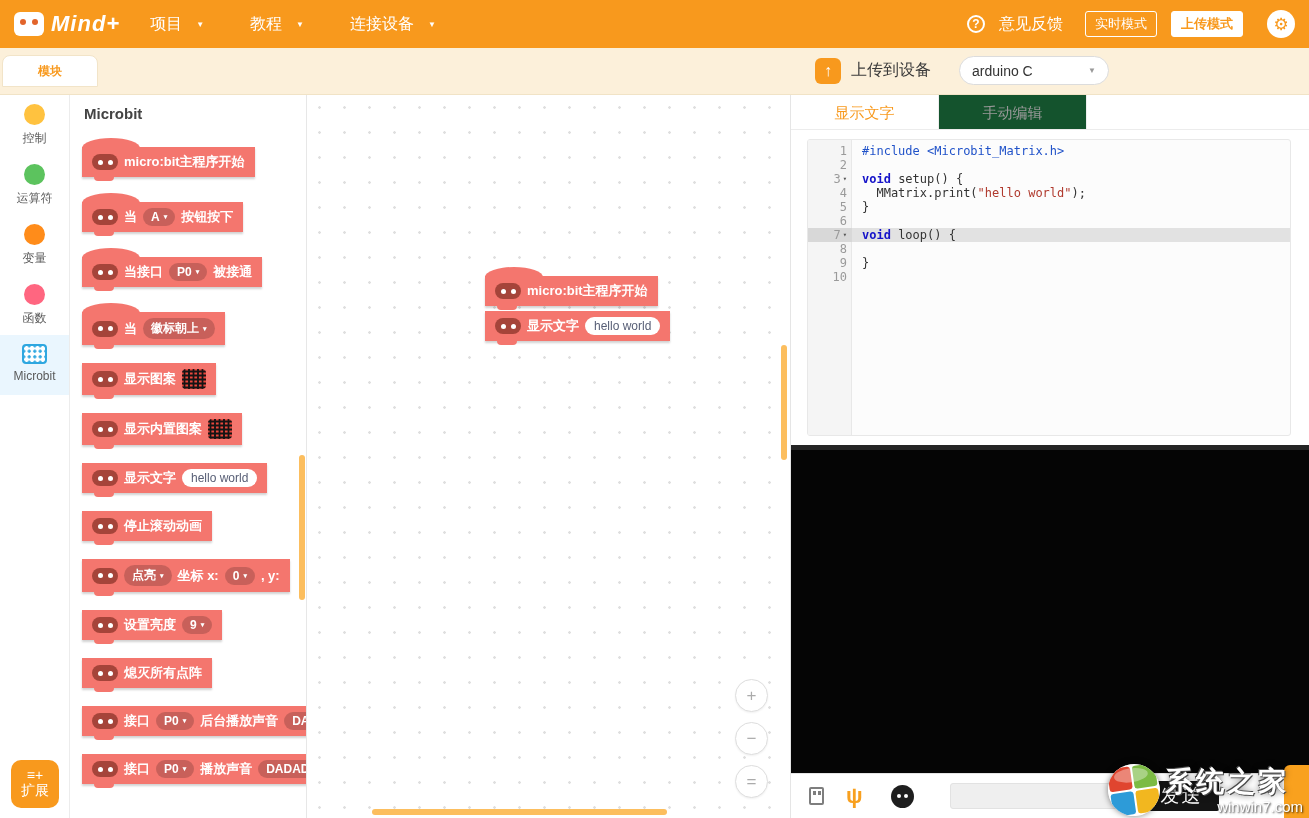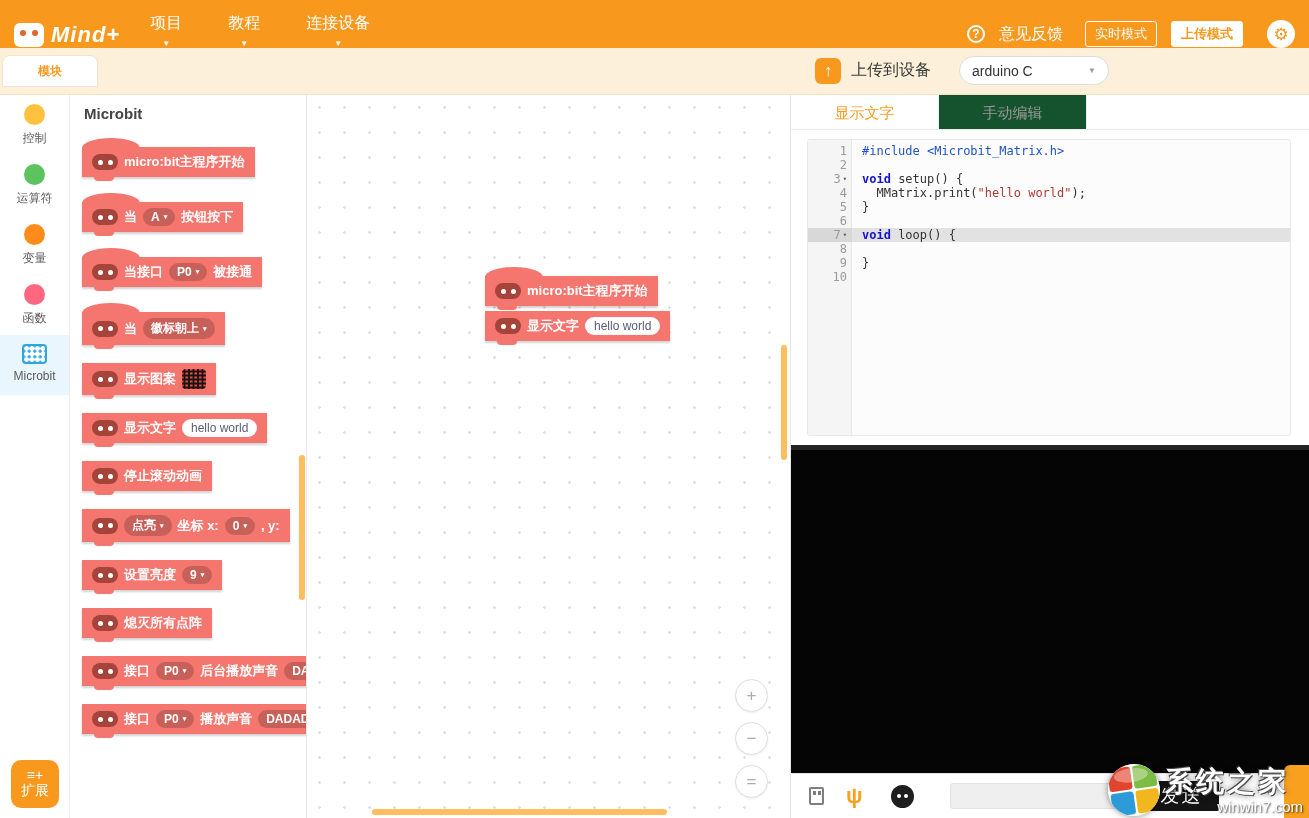--- a/index.html
+++ b/index.html
@@ -1,29 +1,29 @@
 <!DOCTYPE html>
 <html><head>
 <meta charset="utf-8">
 <style>
   * { margin:0; padding:0; box-sizing:border-box; }
   html,body { width:1309px; height:818px; overflow:hidden; }
   body { position:relative; font-family:"Liberation Sans", sans-serif; background:#fff; }
 
   
   .topbar { position:absolute; left:0; top:0; width:1309px; height:48px;
-            background:#F8991D; display:flex; align-items:flex-end; padding:0 14px; z-index:20; }
+            background:#F8991D; display:flex; align-items:center; padding:0 14px; z-index:20; }
   .brand { display:flex; align-items:center; gap:7px; cursor:pointer; }
   .bot { width:30px; height:24px; background:#fff; border-radius:6px; position:relative; }
   .bot::before, .bot::after { content:''; position:absolute; top:7px; width:6px; height:6px;
             border-radius:50%; background:#E2642B; }
   .bot::before { left:6px; } .bot::after { right:6px; }
   .brandname { color:#fff; font-size:22px; font-weight:bold; font-style:italic; letter-spacing:1px; }
   .menus { display:flex; gap:46px; margin-left:30px; }
-  .menu { color:#fff; font-size:16px; display:flex; align-items:center; gap:5px; cursor:pointer;flex-direction:column; }
+  .menu { color:#fff; font-size:16px; display:flex; align-items:center; gap:14px; cursor:pointer; }
   .menu .cdn { font-style:normal; font-size:8px; color:#fff; }
   .tright { margin-left:auto; display:flex; align-items:center; gap:14px; }
   .qmark { width:18px; height:18px; border:2px solid #fff; border-radius:50%; color:#fff;
            font-size:12px; font-weight:bold; display:flex; align-items:center; justify-content:center; }
   .feedback { color:#fff; font-size:16px; margin-right:8px; }
   .mode { border:1px solid #fff; border-radius:3px; color:#fff; font-size:13px;
           padding:3px 9px; cursor:pointer; }
   .mode.active { background:#fff; color:#F8991D; font-weight:bold; }
   .gearwrap { width:28px; height:28px; background:#fff; border-radius:50%; margin-left:10px;
               display:flex; align-items:center; justify-content:center; }
@@ -292,20 +292,28 @@
           <i></i>
         </span>
         <span class="blabel">显示图案</span>
         <span class="bmatrix"></span>
       </div>
       <div class="blk stack">
         <span class="face">
           <i></i>
           <i></i>
         </span>
+        <span class="blabel">显示内置图案</span>
+        <span class="bmatrix"></span>
+      </div>
+      <div class="blk stack">
+        <span class="face">
+          <i></i>
+          <i></i>
+        </span>
         <span class="blabel">显示文字</span>
         <span class="boval">hello world</span>
       </div>
       <div class="blk stack">
         <span class="face">
           <i></i>
           <i></i>
         </span>
         <span class="blabel">停止滚动动画</span>
       </div>

